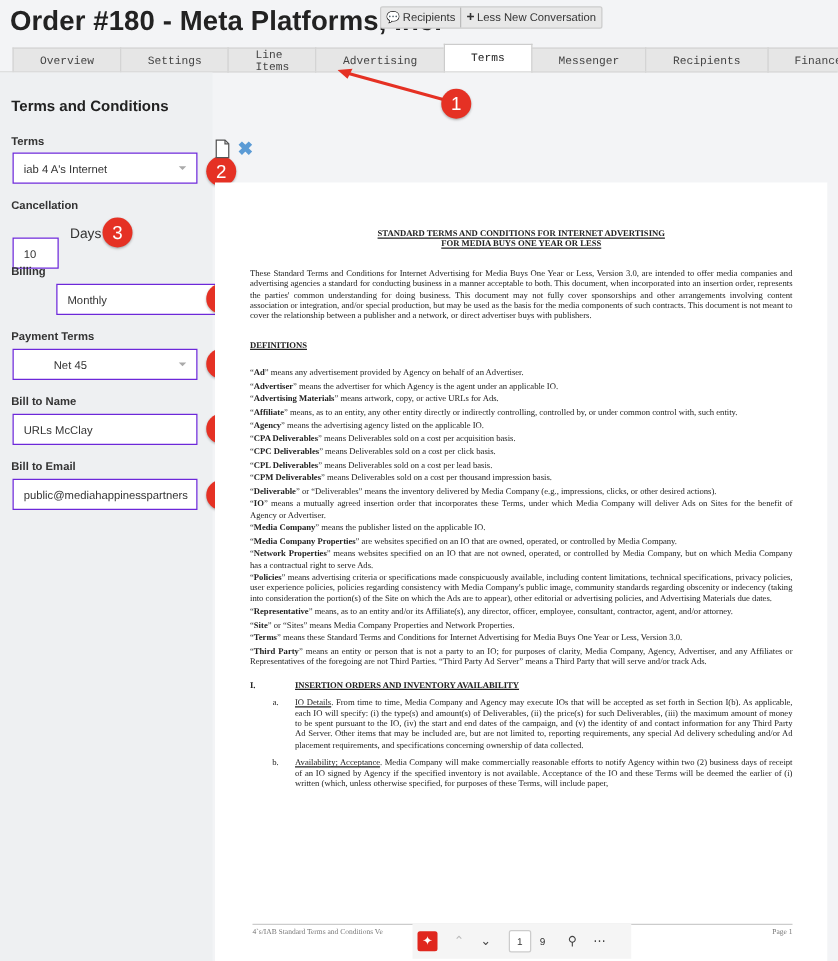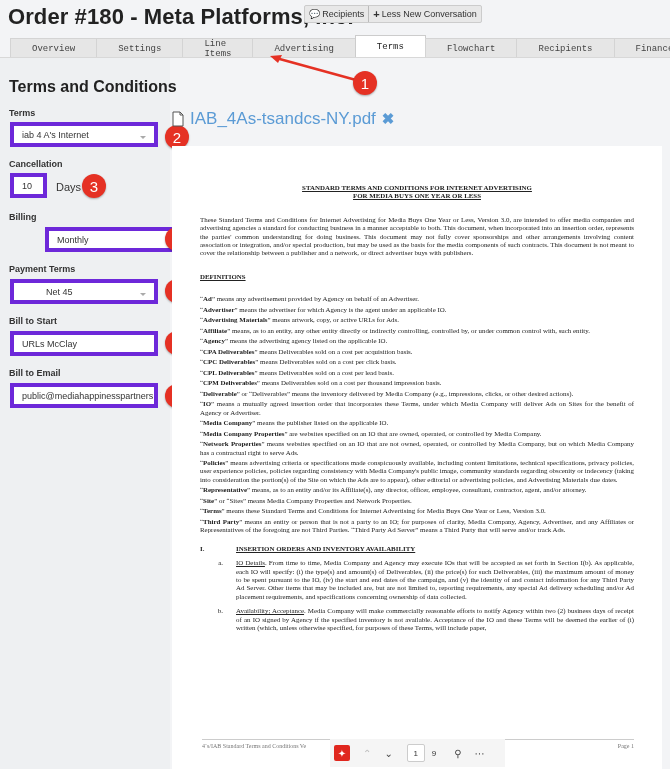--- a/index.html
+++ b/index.html
@@ -8,23 +8,23 @@
   .page-title { font-size: 22px; font-weight: bold; color: #222; letter-spacing: 0.1px; }
   .btn-group { position: absolute; left: 304px; top: 5px; height: 18px; display: flex; border: 1px solid #ccc; border-radius: 2px; background: #e8e8e8; font-size: 9px; color: #333; }
   .btn-group .btn { display: flex; align-items: center; padding: 0 4px; height: 100%; }
   .btn-group .btn + .btn { border-left: 1px solid #bbb; }
   .btn .ic { font-size: 9px; margin-right: 2px; }
   .tabs { position: absolute; left: 10px; top: 38px; height: 20px; display: flex; }
   .tab { height: 20px; padding: 0 21px; font-size: 9px; color: #444; background: #e6e6e6; border: 1px solid #d4d4d4; border-bottom: none; display: flex; align-items: center; margin-right: -1px; font-family: Liberation Mono, monospace; }
   .tab.active { background: #fff; color: #222; height: 23px; margin-top: -3px; border-color: #ccc; }
   .tabline { position: absolute; left: 0; top: 57px; width: 670px; height: 1px; background: #d8d8d8; }
   .sidebar-bg { position: absolute; left: 0; top: 58px; width: 170px; height: 711px; background: #eef0f2; }
-  .section-title { position: absolute; left: 9px; top: 78px; font-size: 16px; font-weight: bold; color: #222; }
+  .section-title { position: absolute; left: 9px; top: 78px; font-size: 12px; font-weight: bold; color: #222; }
   .field-label { position: absolute; left: 9px; font-size: 9px; font-weight: bold; color: #333; }
-  .select, .input { position: absolute; left: 10px; height: 25px; background: #fff; border: 4px solid #6d28d9; font-size: 9px; color: #333; display: flex; align-items: center; padding-left: 8px; }
+  .select, .input { position: absolute; left: 10px; height: 25px; background: #fff; border: 1px solid #6d28d9; font-size: 9px; color: #333; display: flex; align-items: center; padding-left: 8px; }
   .select { width: 148px; }
   .select .caret { position: absolute; right: 8px; top: 10px; width: 0; height: 0; border-left: 3px solid transparent; border-right: 3px solid transparent; border-top: 3px solid #aaa; }
   .input.wide { width: 148px; }
   .input.small { width: 37px; }
   .days { position: absolute; left: 56px; top: 181px; font-size: 11px; color: #333; }
   .badge { position: absolute; width: 24px; height: 24px; border-radius: 50%; background: #e53124; color: #fff; font-size: 15px; display: flex; align-items: center; justify-content: center; box-shadow: 0 1px 2px rgba(0,0,0,0.3); }
   .arrow { position: absolute; left: 270px; top: 53px; width: 90px; height: 30px; }
   .file-row { position: absolute; left: 172px; top: 108px; display: flex; align-items: center; height: 22px; }
   .file-name { font-size: 17px; color: #5b9bd5; margin-left: 6px; }
   .file-x { font-size: 15px; color: #5b9bd5; margin-left: 6px; font-weight: bold; }
@@ -69,54 +69,54 @@
     <span>Less New Conversation</span>
   </div>
 </div>
 
 <div class="tabs">
   <div class="tab">Overview</div>
   <div class="tab">Settings</div>
   <div class="tab">Line Items</div>
   <div class="tab">Advertising</div>
   <div class="tab active">Terms</div>
-  <div class="tab">Flowchart</div>
+  <div class="tab">Messenger</div>
   <div class="tab">Recipients</div>
   <div class="tab">Finance</div>
 </div>
 <div class="tabline"></div>
 
 <div class="sidebar-bg"></div>
 <div class="section-title">Terms and Conditions</div>
 
 <div class="field-label" style="top:108px;">Terms</div>
 <div class="select" style="top:122px;">
   <span>iab 4 A's Internet</span>
   <span class="caret"></span>
 </div>
 
 <div class="field-label" style="top:159px;">Cancellation</div>
-<div class="input small" style="top:173px;">
+<div class="input small" style="top:190px;">
   <span>10</span>
 </div>
 <div class="days">Days</div>
 
 <div class="field-label" style="top:212px;">Billing</div>
 <div class="select" style="top:227px;margin-left:35px;">
   <span>Monthly</span>
   <span class="caret"></span>
 </div>
 
 <div class="field-label" style="top:264px;">Payment Terms</div>
 <div class="select" style="top:279px;padding-left:32px;">
   <span>Net 45</span>
   <span class="caret"></span>
 </div>
 
-<div class="field-label" style="top:316px;">Bill to Start</div>
+<div class="field-label" style="top:316px;">Bill to Name</div>
 <div class="input wide" style="top:331px;">
   <span>URLs McClay</span>
 </div>
 
 <div class="field-label" style="top:368px;text-align:right;">Bill to Email</div>
 <div class="input wide" style="top:383px;overflow:hidden;white-space:nowrap;">
   <span>public@mediahappinesspartners</span>
 </div>
 
 <svg class="arrow" viewBox="0 0 90 30">
@@ -129,21 +129,20 @@
 <div class="badge" style="left:165px;top:227px;">4</div>
 <div class="badge" style="left:165px;top:279px;">5</div>
 <div class="badge" style="left:165px;top:331px;">6</div>
 <div class="badge" style="left:165px;top:384px;">7</div>
 
 <div class="file-row">
   <svg width="12" height="16" viewBox="0 0 12 16">
     <path d="M1 1 H8 L11 4 V15 H1 Z" fill="#fff" stroke="#555" stroke-width="1"></path>
     <path d="M8 1 V4 H11" fill="none" stroke="#555" stroke-width="1"></path>
   </svg>
-  <span class="file-name">IAB_4As-tsandcs-NY.pdf</span>
   <span class="file-x">✖</span>
 </div>
 
 <div class="pdf">
   <div class="doc">
     <div class="center">STANDARD TERMS AND CONDITIONS FOR INTERNET ADVERTISING</div>
     <div class="center">FOR MEDIA BUYS ONE YEAR OR LESS</div>
     <p class="intro">These Standard Terms and Conditions for Internet Advertising for Media Buys One Year or Less, Version 3.0, are intended to offer media companies and advertising agencies a standard for conducting business in a manner acceptable to both.  This document, when incorporated into an insertion order, represents the parties' common understanding for doing business.  This document may not fully cover sponsorships and other arrangements involving content association or integration, and/or special production, but may be used as the basis for the media components of such contracts.  This document is not meant to cover the relationship between a publisher and a network, or direct advertiser buys with publishers.</p>
     <div class="defs-h">DEFINITIONS</div>
     <div id="defs">

